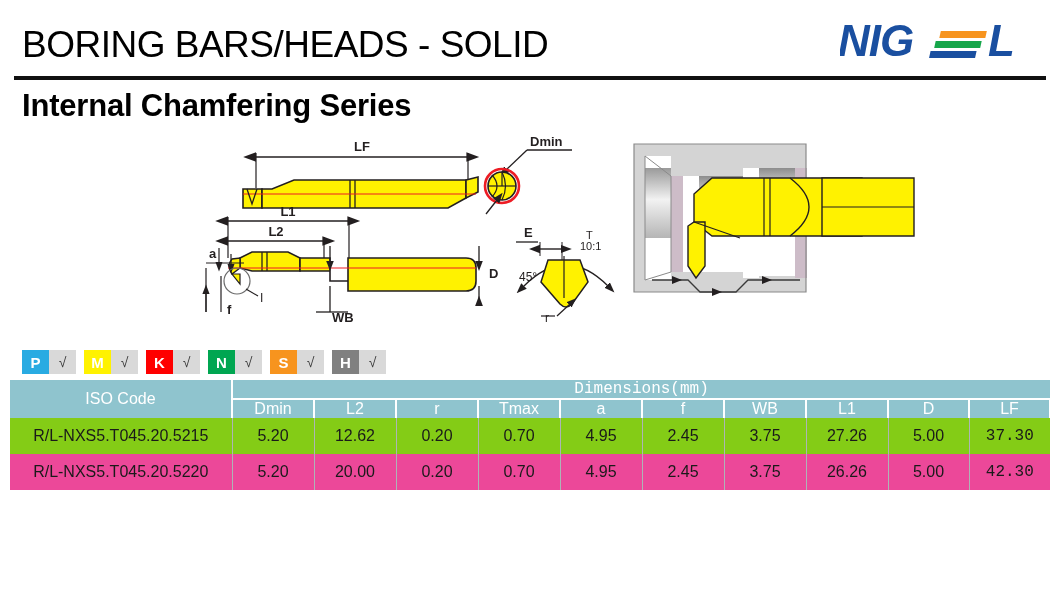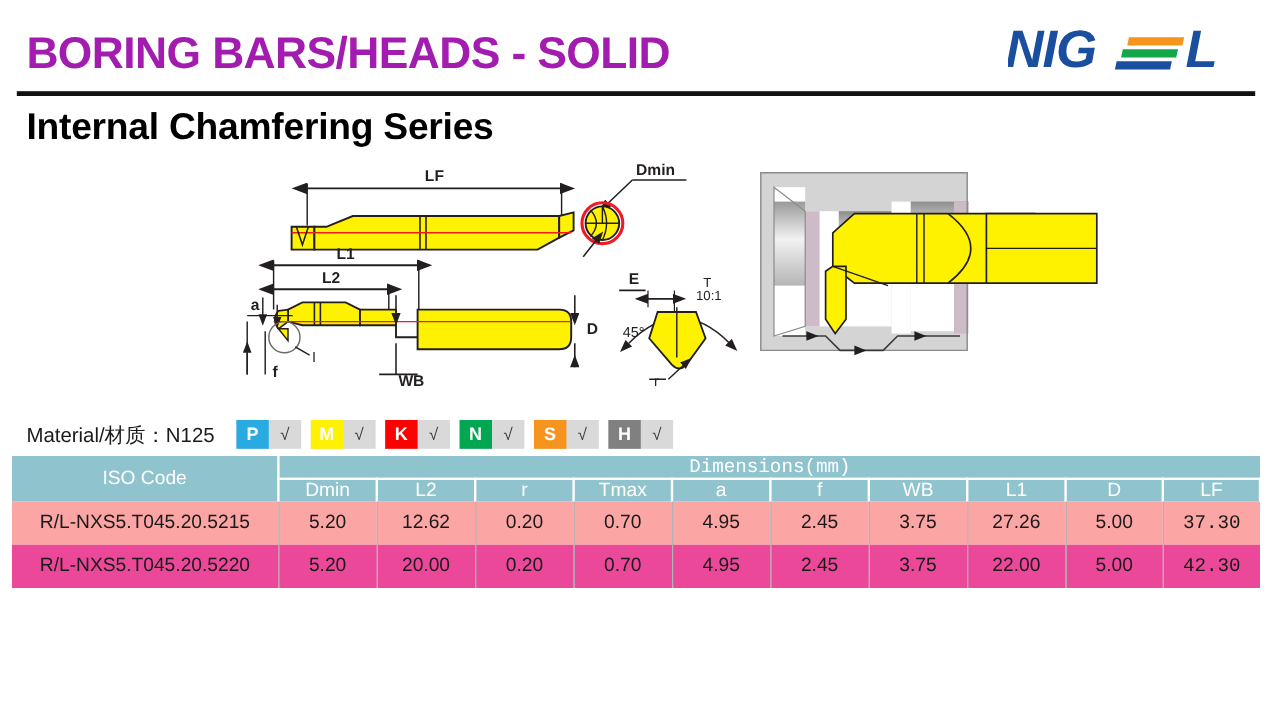--- a/index.html
+++ b/index.html
@@ -15,23 +15,23 @@
     font-family: "Liberation Sans", sans-serif;
     color: #1a1a1a;
   }
 
   
   #page-title {
     position: absolute;
     left: 22px;
     top: 24px;
     font-size: 37px;
-    font-weight: bold;
+    font-weight: normal;
     letter-spacing: -0.5px;
-    color: #a21caf;
+    color: #000000;
     white-space: nowrap;
   }
   #brand-logo {
     position: absolute;
     right: 20px;
     top: 16px;
     width: 200px;
     height: 54px;
   }
   #title-rule {
@@ -139,21 +139,21 @@
   .th-sub {
     border-bottom: none;
   }
   #spec-table tbody td {
     height: 36px;
     border-right: 1px solid #aeb4b6;
     color: #1a1a1a;
     font-size: 16px;
   }
   #spec-table tbody td:last-child { border-right: none; font-family: Liberation Mono, monospace; }
-  tr.row-alt td { background: #fca5a5; }
+  tr.row-alt td { background: #84cc16; }
   tr.row-plain td { background: #ec4899; }
   td.iso-cell { font-size: 15.5px; }
 </style>
 </head>
 <body>
 
 <div id="page-title">BORING BARS/HEADS - SOLID</div>
 
 <svg id="brand-logo" viewBox="0 0 200 54">
   <g fill="#1A4FA0" font-family="Liberation Sans, sans-serif" font-size="44" font-weight="bold" font-style="italic">
@@ -310,21 +310,20 @@
 
     <path d="M652,154 L688,154 L700,166 L736,166 L748,154 L800,154" fill="none" stroke="#3a3a3a" stroke-width="1.3"></path>
     <path d="M672,150 L682,154 L672,158 Z" fill="#231F20"></path>
     <path d="M712,162 L722,166 L712,170 Z" fill="#231F20"></path>
     <path d="M762,150 L772,154 L762,158 Z" fill="#231F20"></path>
   </g>
 </svg>
 </div>
 
 <div id="material-row">
-  <span id="material-label">Material/材质：N125</span>
   <span class="mat-group">
     <span class="mat-letter" style="background:#29ABE2">P</span>
     <span class="mat-check">√</span>
   </span>
   <span class="mat-group">
     <span class="mat-letter" style="background:#FFF200">M</span>
     <span class="mat-check">√</span>
   </span>
   <span class="mat-group">
     <span class="mat-letter" style="background:#FF0000">K</span>
@@ -392,18 +391,18 @@
     </tr>
     <tr class="row-plain">
       <td class="iso-cell">R/L-NXS5.T045.20.5220</td>
       <td>5.20</td>
       <td>20.00</td>
       <td>0.20</td>
       <td>0.70</td>
       <td>4.95</td>
       <td>2.45</td>
       <td>3.75</td>
-      <td>22.00</td>
+      <td>26.26</td>
       <td>5.00</td>
       <td>42.30</td>
     </tr>
   </tbody>
 </table>
 
 </body></html>

